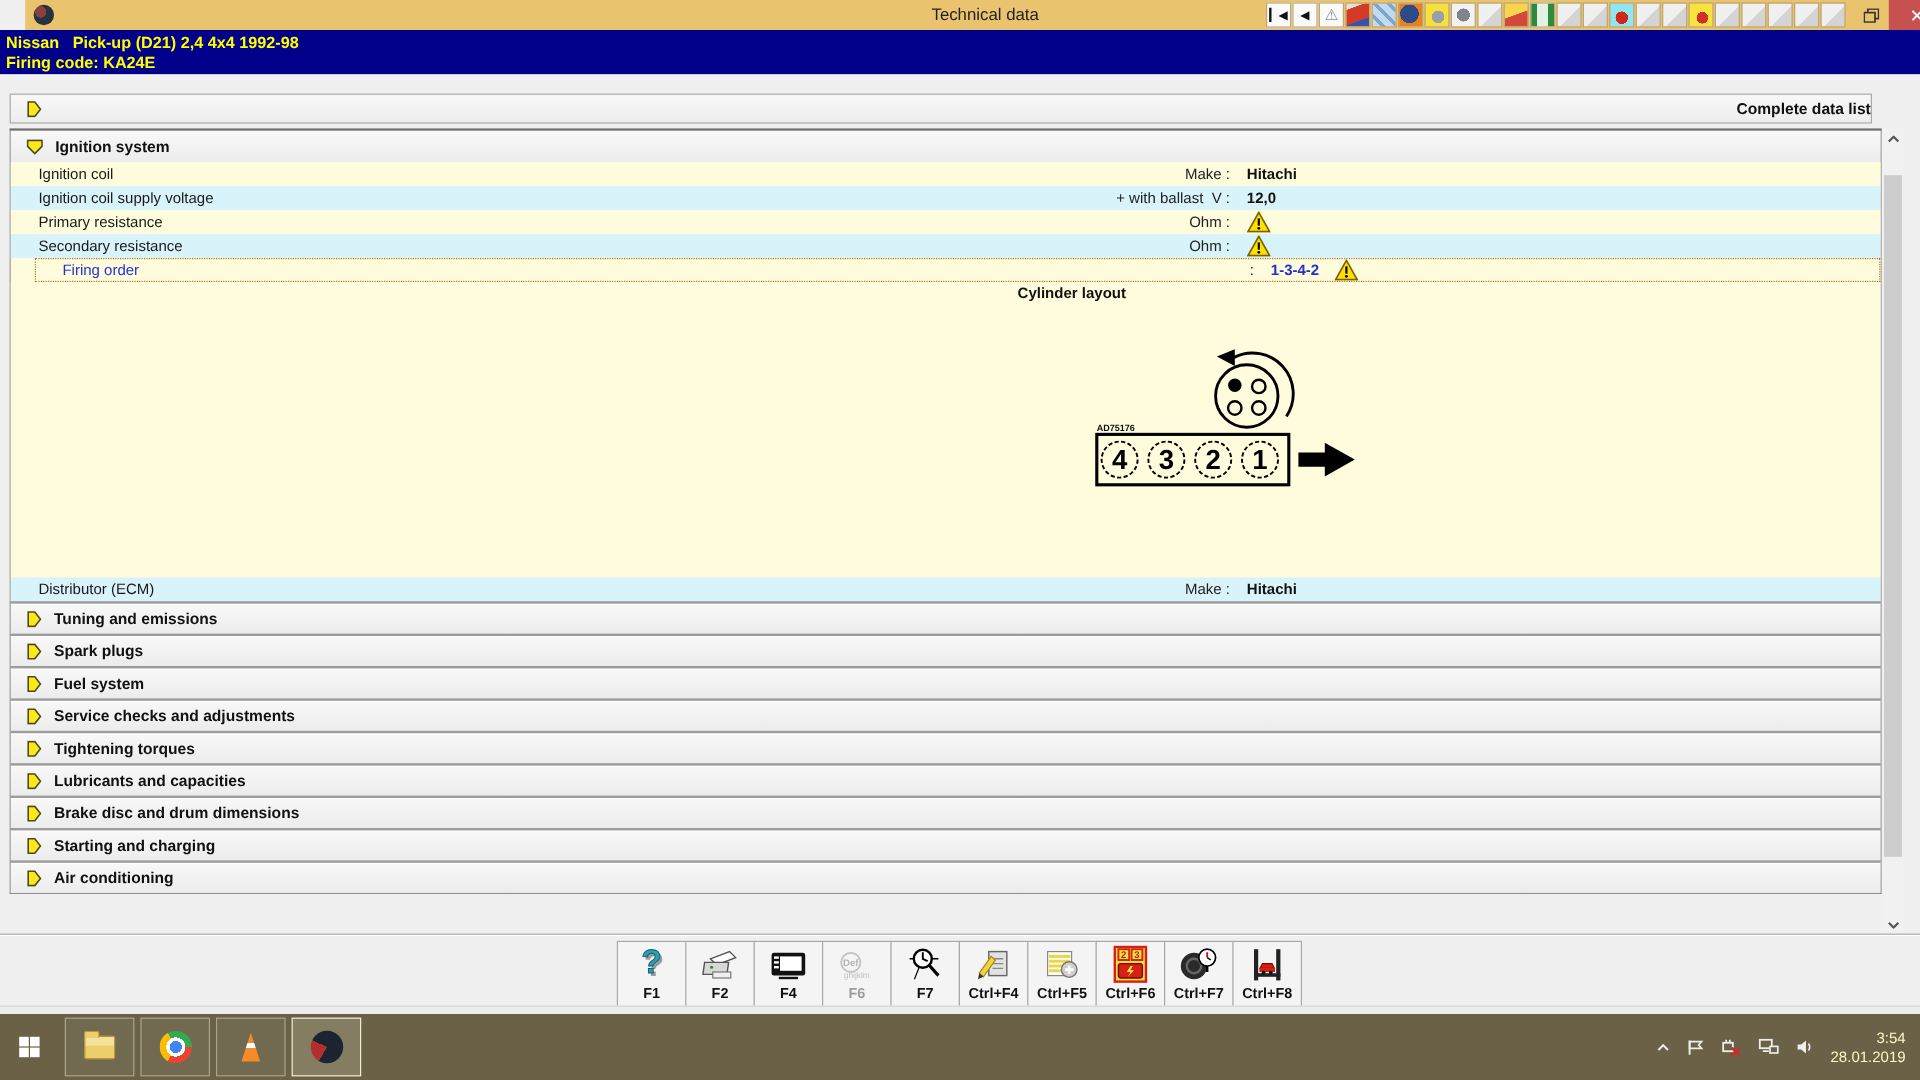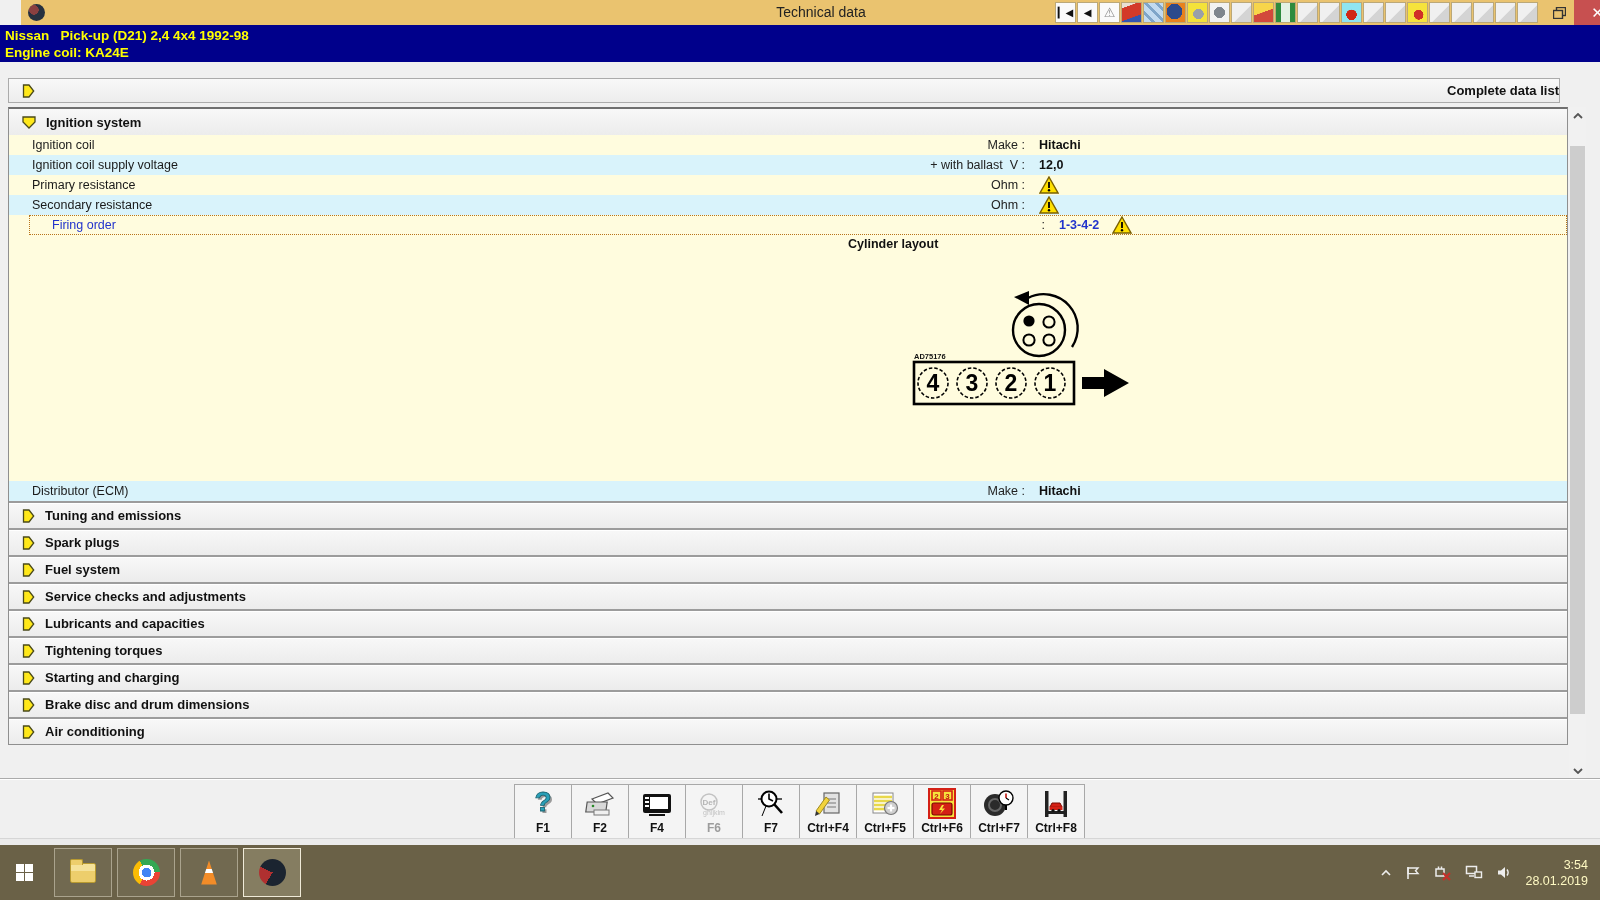--- a/index.html
+++ b/index.html
@@ -135,21 +135,21 @@
     <svg width="13" height="12" viewBox="0 0 13 12">
       <rect x="3.5" y="0.5" width="9" height="8" fill="none" stroke="#333" stroke-width="1.4"></rect>
       <rect x="0.5" y="3.5" width="9" height="8" fill="#EAC36F" stroke="#333" stroke-width="1.4"></rect>
     </svg>
   </div>
   <div class="btn-close">✕</div>
 </div>
 
 <div class="vehiclebar">
   <div>Nissan   Pick-up (D21) 2,4 4x4 1992-98</div>
-  <div>Engine coil: KA24E</div>
+  <div>Firing code: KA24E</div>
 </div>
 
 <div class="main">
 
   <div class="cdl-bar">
     <svg width="13" height="14" viewBox="0 0 13 14">
       <path d="M1.5 1 H7 L11.7 7 L7 13 H1.5 Z" fill="#FFE81A" stroke="#4A4A1A" stroke-width="1.3"></path>
     </svg>
     <span>Complete data list</span>
   </div>
@@ -266,39 +266,39 @@
     <div class="sec-head collapsed">
       <svg width="13" height="14" viewBox="0 0 13 14">
           <path d="M1.5 1 H7 L11.7 7 L7 13 H1.5 Z" fill="#FFE81A" stroke="#4A4A1A" stroke-width="1.3"></path>
         </svg>
       <span>Service checks and adjustments</span>
     </div>
     <div class="sec-head collapsed">
       <svg width="13" height="14" viewBox="0 0 13 14">
           <path d="M1.5 1 H7 L11.7 7 L7 13 H1.5 Z" fill="#FFE81A" stroke="#4A4A1A" stroke-width="1.3"></path>
         </svg>
+      <span>Tightening torques</span>
+    </div>
+    <div class="sec-head collapsed">
+      <svg width="13" height="14" viewBox="0 0 13 14">
+          <path d="M1.5 1 H7 L11.7 7 L7 13 H1.5 Z" fill="#FFE81A" stroke="#4A4A1A" stroke-width="1.3"></path>
+        </svg>
       <span>Lubricants and capacities</span>
     </div>
     <div class="sec-head collapsed">
       <svg width="13" height="14" viewBox="0 0 13 14">
           <path d="M1.5 1 H7 L11.7 7 L7 13 H1.5 Z" fill="#FFE81A" stroke="#4A4A1A" stroke-width="1.3"></path>
         </svg>
-      <span>Tightening torques</span>
+      <span>Brake disc and drum dimensions</span>
     </div>
     <div class="sec-head collapsed">
       <svg width="13" height="14" viewBox="0 0 13 14">
           <path d="M1.5 1 H7 L11.7 7 L7 13 H1.5 Z" fill="#FFE81A" stroke="#4A4A1A" stroke-width="1.3"></path>
         </svg>
       <span>Starting and charging</span>
-    </div>
-    <div class="sec-head collapsed">
-      <svg width="13" height="14" viewBox="0 0 13 14">
-          <path d="M1.5 1 H7 L11.7 7 L7 13 H1.5 Z" fill="#FFE81A" stroke="#4A4A1A" stroke-width="1.3"></path>
-        </svg>
-      <span>Brake disc and drum dimensions</span>
     </div>
     <div class="sec-head collapsed">
       <svg width="13" height="14" viewBox="0 0 13 14">
           <path d="M1.5 1 H7 L11.7 7 L7 13 H1.5 Z" fill="#FFE81A" stroke="#4A4A1A" stroke-width="1.3"></path>
         </svg>
       <span>Air conditioning</span>
     </div>
   </div>
 
   <div class="scrollbar">

